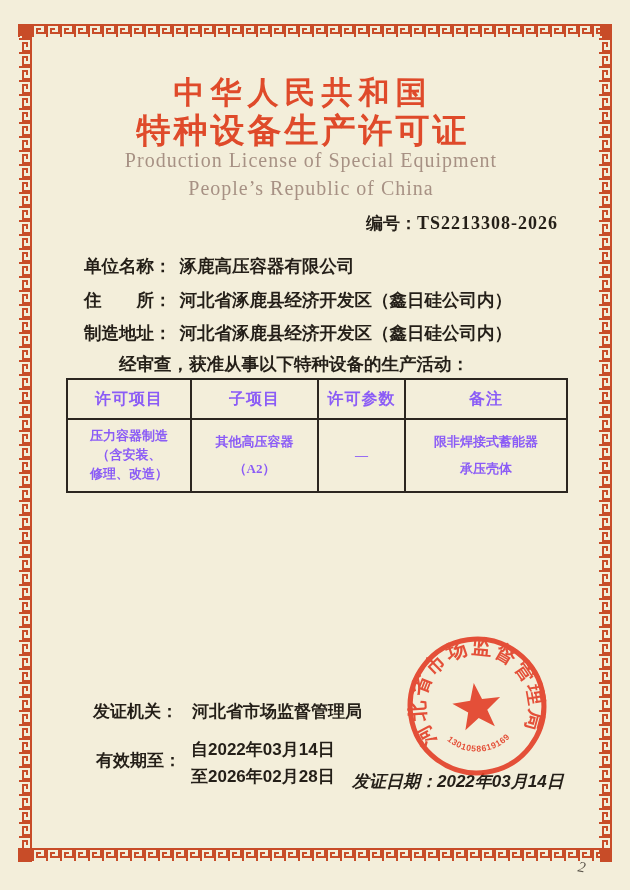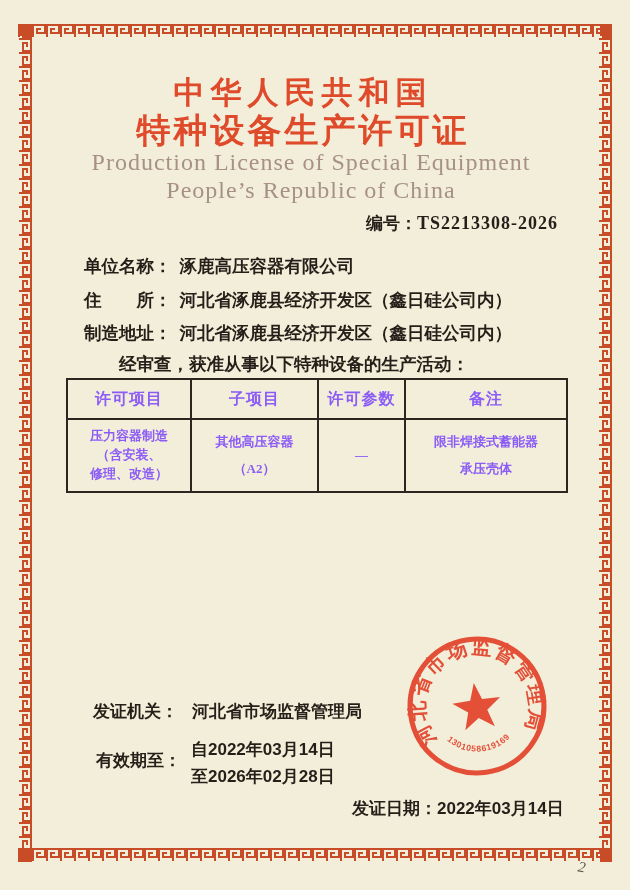--- a/index.html
+++ b/index.html
@@ -6,21 +6,21 @@
   .page{
     position:relative;width:630px;height:890px;margin:0 auto;
     background:#f3eeda;overflow:hidden;
     font-family:"Liberation Serif","DejaVu Serif",serif;color:#241f18;
   }
   .abs{position:absolute;}
   
   .title-cn{left:0;width:606px;text-align:center;color:#df4a2a;font-weight:700;}
   .t1{top:72px;font-size:31px;letter-spacing:6px;}
   .t2{top:108px;font-size:34px;letter-spacing:3px;}
-  .title-en{left:0;width:622px;text-align:center;color:#a79184;font-size:24px;letter-spacing:1px;}
+  .title-en{left:0;width:622px;text-align:center;color:#a79184;font-size:20px;letter-spacing:1px;}
   .e1{top:149px;}
   .e2{top:177px;}
   .license-no{top:212px;left:366px;font-size:17px;font-weight:700;}
   .license-no .num{font-size:18px;letter-spacing:1px;font-weight:700;}
   
   .fieldline{left:84px;font-size:17.5px;font-weight:700;white-space:nowrap;}
   .f1{top:254px;} .f2{top:288px;} .f3{top:321px;}
   .fieldline .lbl{margin-right:8px;}
   .statement{top:352px;left:119px;font-size:17.5px;font-weight:700;}
   
@@ -34,21 +34,21 @@
   .c1{width:118px;} .c2{width:121px;} .c3{width:81px;border-radius:8px;} .c4{width:156px;}
   .gapline{margin-top:8px;}
   .dash-cell{font-size:18px;}
   
   .authority{top:700px;left:93px;font-size:17px;font-weight:700;white-space:nowrap;}
   .authority .lbl{margin-right:14px;}
   .validity{top:736px;left:96px;display:flex;font-weight:700;}
   .validity .lbl{font-size:17px;margin-top:13px;margin-right:10px;}
   .validity .dates{display:flex;flex-direction:column;font-size:18px;line-height:1.6;}
   .validity .dates span{font-family:"Liberation Sans","DejaVu Sans",sans-serif;font-size:17px;font-weight:700;}
-  .issue-date{top:797px;left:352px;font-size:17px;font-weight:700;white-space:nowrap;z-index:1;}
+  .issue-date{top:770px;left:352px;font-size:17px;font-weight:700;white-space:nowrap;z-index:1;font-style:italic;}
   .issue-date .val{font-family:"Liberation Sans","DejaVu Sans",sans-serif;}
   .handwritten{top:859px;left:578px;font-size:15px;color:#5a544a;transform:rotate(10deg);font-style:italic;}
   
   .seal{top:630px;left:401px;width:152px;height:152px;z-index:5;opacity:.88;transform:rotate(-8deg);}
   
   .bstrip{position:absolute;line-height:0;}
   .corner{position:absolute;width:12px;height:12px;background:#c84c28;}
 </style>
 </head>
 <body>

